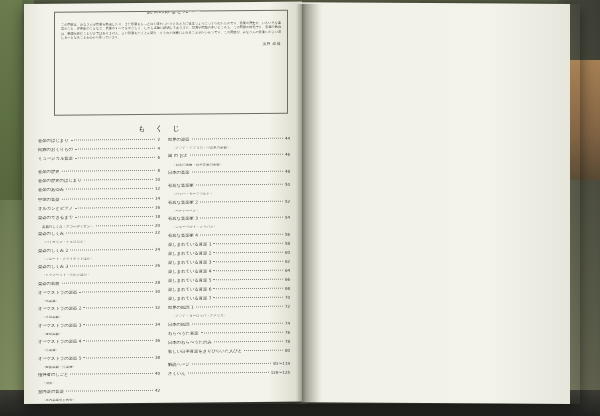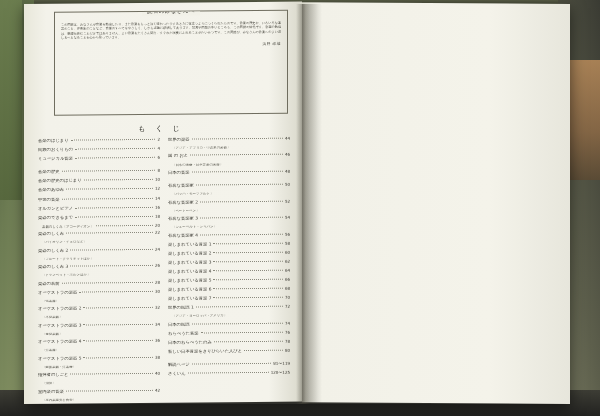--- a/index.html
+++ b/index.html
@@ -61,20 +61,21 @@
   }
 
   
   #book {
     position: absolute;
     left: 24px;
     top: 4px;
     width: 546px;
     height: 400px;
     box-shadow: 0 4px 14px rgba(0,0,0,.55);
+    padding-left: 10px;
   }
   .page {
     position: absolute;
     top: 0;
     height: 400px;
     background: #efeee4;
   }
   .page-left {
     left: 0;
     width: 278px;

